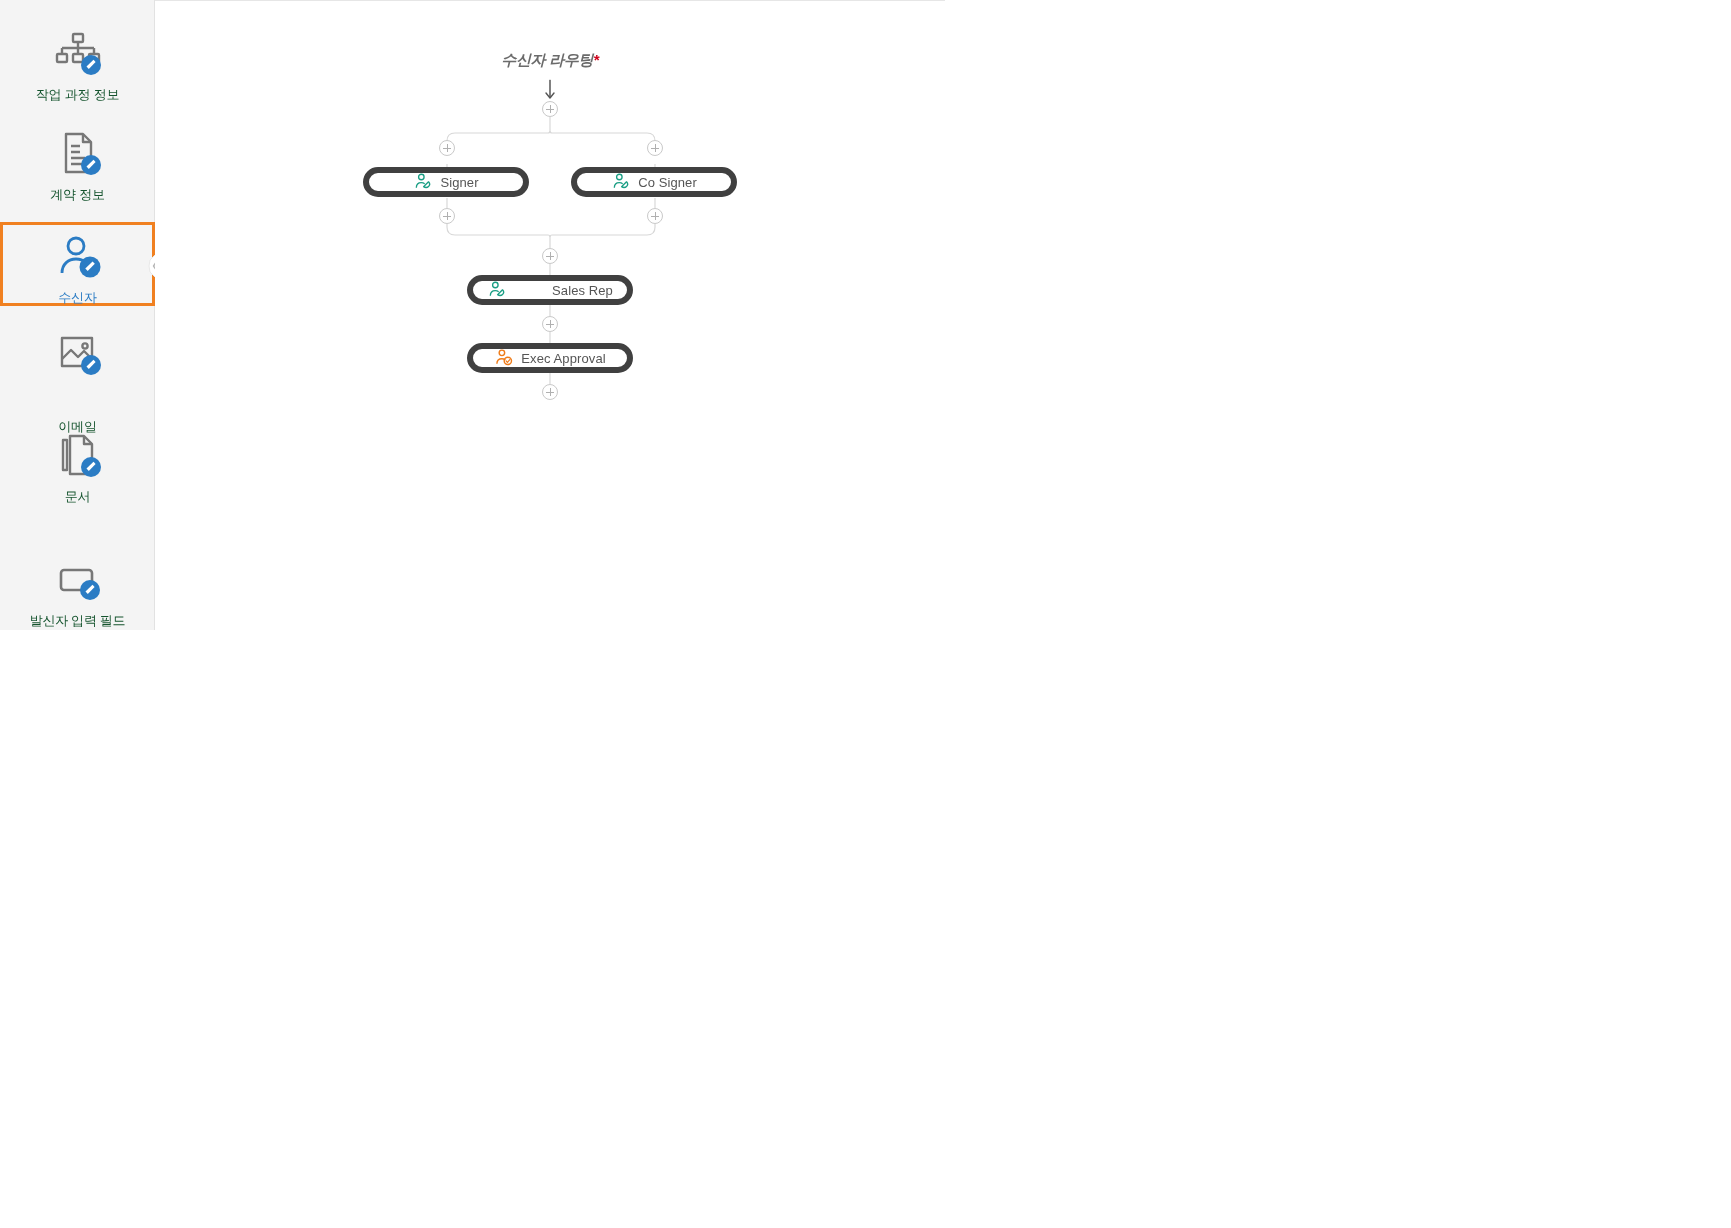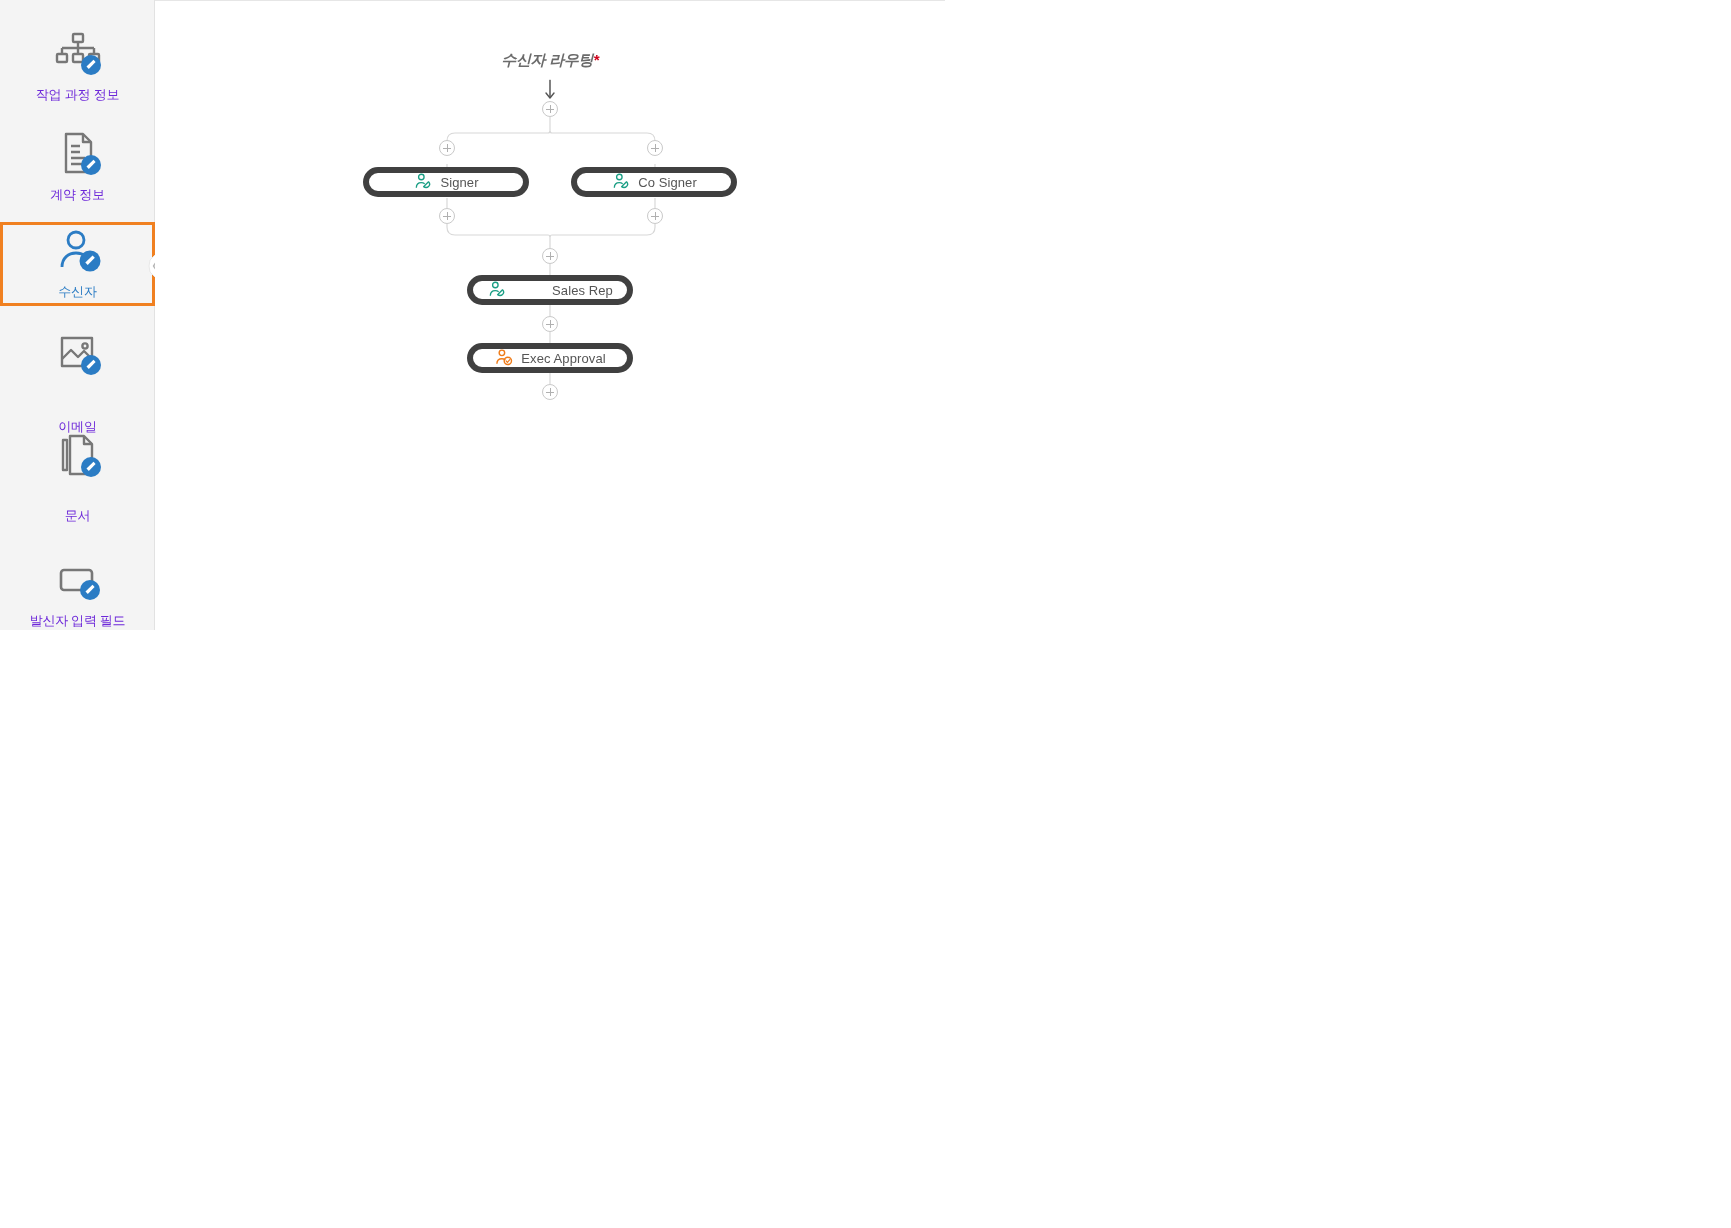--- a/index.html
+++ b/index.html
@@ -39,21 +39,21 @@
     box-sizing: border-box;
   }
   .nav-icon {
     width: 52px;
     height: 52px;
     display: block;
   }
   .nav-label {
     margin-top: 7px;
     font-size: 13px;
-    color: #6d28d9;
+    color: #14532d;
     line-height: 1.2;
     text-align: center;
     white-space: nowrap;
     letter-spacing: -0.2px;
   }
   .nav-item.active {
     border: 3px solid #f08020;
     background: #f4f4f4;
   }
   .nav-item.active .nav-label {
@@ -177,21 +177,21 @@
             <path d="M31 6 v8 h8"></path>
             <path d="M19 18 h9 M19 24 h9 M19 30 h14 M19 36 h14"></path>
           </g>
           <circle cx="39" cy="37" r="10" fill="#2b7cc4"></circle>
           <path d="M34.5 38.5 L41.5 31.8 L43.6 33.9 L36.8 40.9 Z" fill="#ffffff"></path>
         </svg>
       </span>
       <span class="nav-label">계약 정보</span>
     </div>
 
-    <div class="nav-item active" style="top:222px;height:84px;">
+    <div class="nav-item active" style="top:222px;height:84px;padding-top:6px;">
       <span class="nav-icon">
         <svg viewBox="0 0 52 52" width="52" height="52">
           <g fill="none" stroke="#2b7cc4" stroke-width="2.8">
             <circle cx="24" cy="15" r="8"></circle>
             <path d="M10 42 c0-9 6.5-14 14-14 c7.5 0 14 5 14 14"></path>
           </g>
           <circle cx="38" cy="36" r="10.5" fill="#2b7cc4"></circle>
           <path d="M33.3 37.6 L40.6 30.6 L42.8 32.8 L35.7 39.9 Z" fill="#ffffff"></path>
         </svg>
       </span>
@@ -206,21 +206,21 @@
             <path d="M10 31 l9-9 l7 7 l6-6 l8 8"></path>
             <circle cx="33" cy="18" r="2.6"></circle>
           </g>
           <circle cx="39" cy="37" r="10" fill="#2b7cc4"></circle>
           <path d="M34.5 38.5 L41.5 31.8 L43.6 33.9 L36.8 40.9 Z" fill="#ffffff"></path>
         </svg>
       </span>
       <span class="nav-label">이메일</span>
     </div>
 
-    <div class="nav-item" style="top:422px;height:84px;padding-top:8px;gap:19px;">
+    <div class="nav-item" style="top:422px;height:84px;padding-top:8px;">
       <span class="nav-icon">
         <svg viewBox="0 0 52 52" width="52" height="52">
           <g fill="none" stroke="#777" stroke-width="2.4" stroke-linejoin="round">
             <path d="M11 10 h4 v30 h-4 Z"></path>
             <path d="M18 6 h14 l8 8 v30 H18 Z"></path>
             <path d="M32 6 v8 h8"></path>
           </g>
           <circle cx="39" cy="37" r="10" fill="#2b7cc4"></circle>
           <path d="M34.5 38.5 L41.5 31.8 L43.6 33.9 L36.8 40.9 Z" fill="#ffffff"></path>
         </svg>

